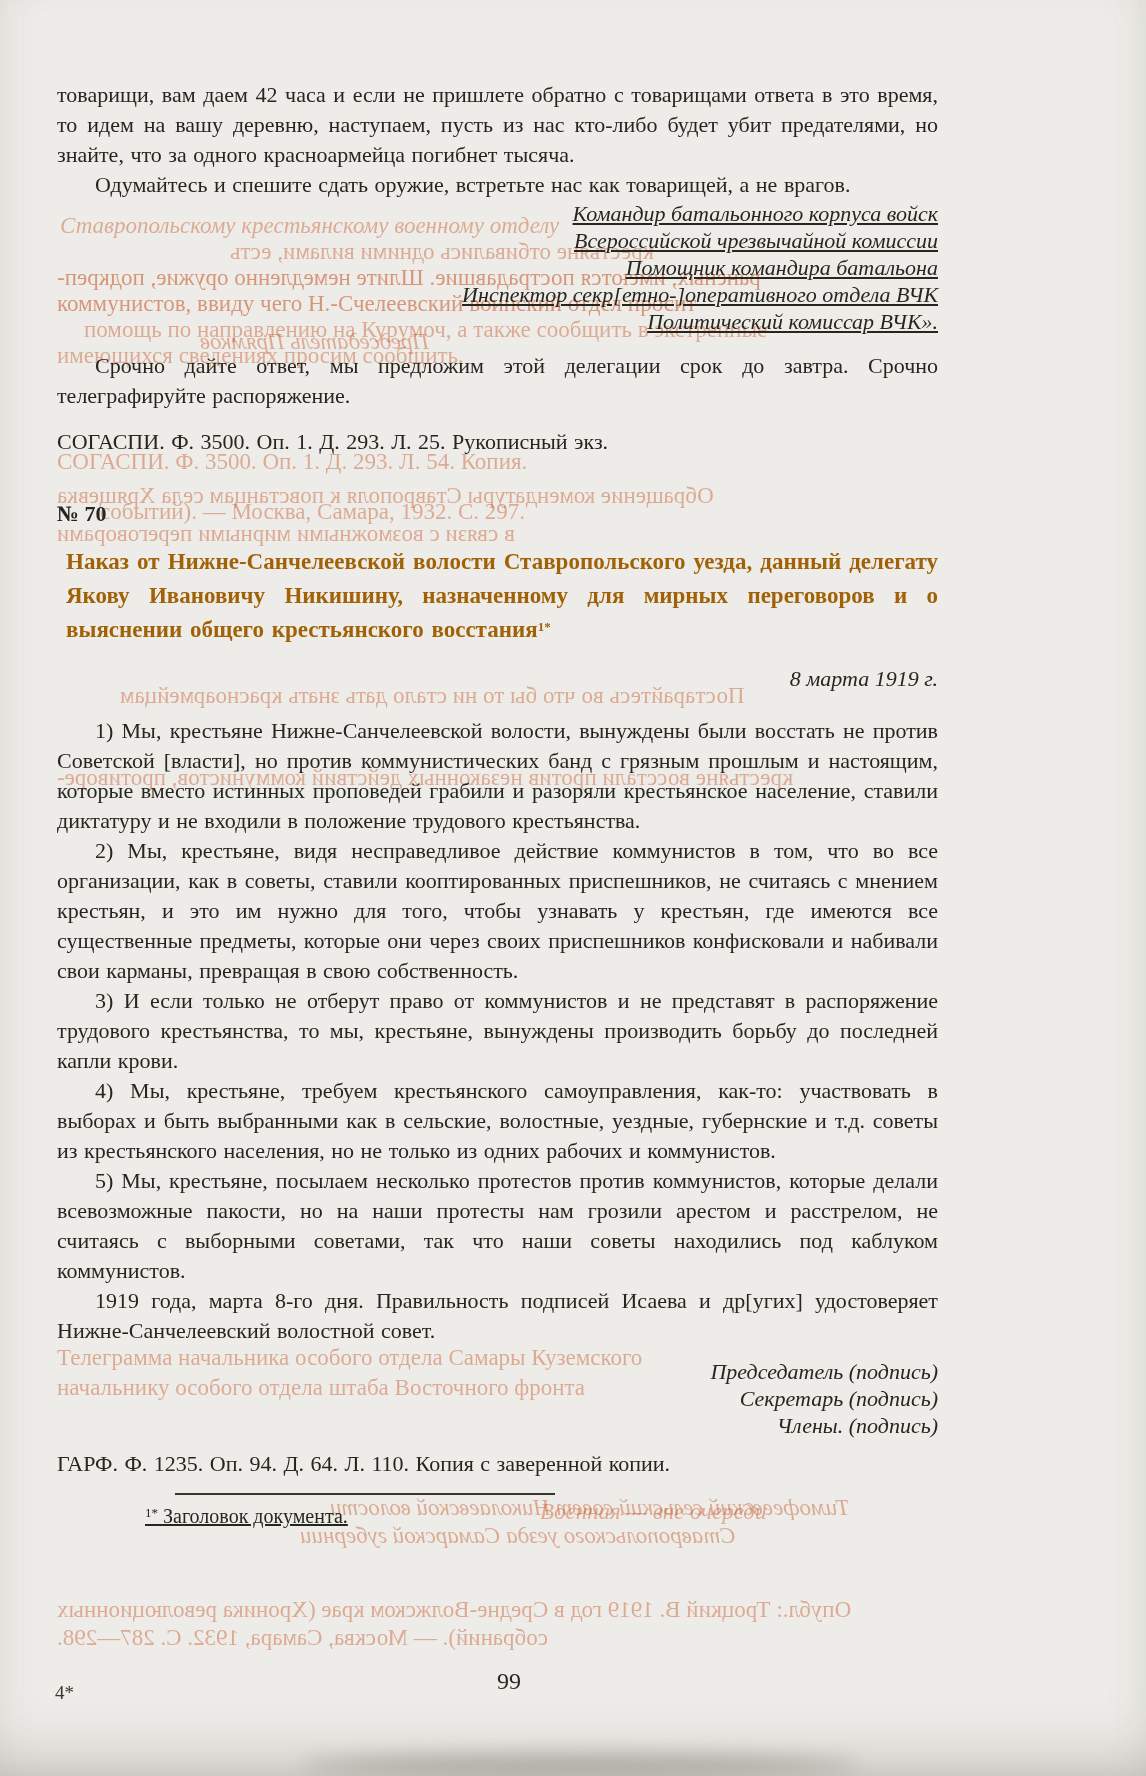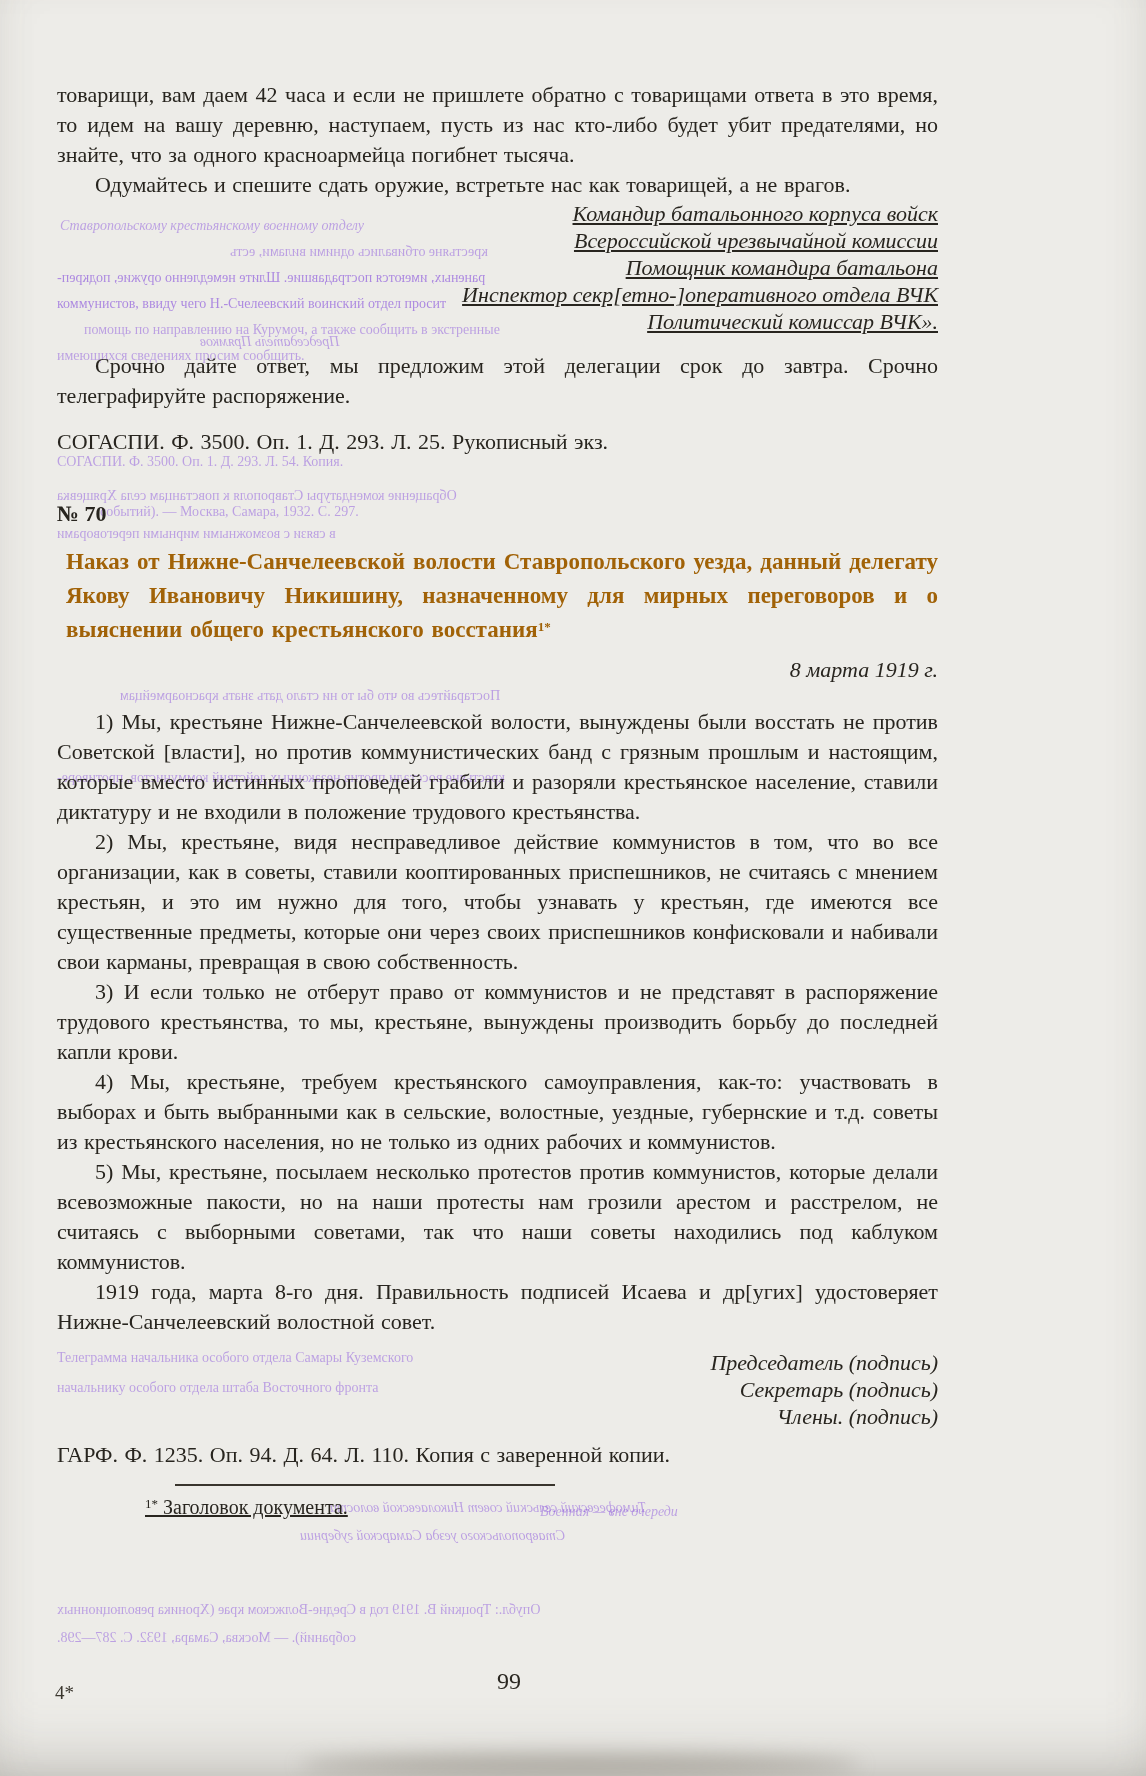--- a/index.html
+++ b/index.html
@@ -45,21 +45,21 @@
   .doc-title{
     margin:16px 0 0 9px;
     font-size:23px;font-weight:bold;line-height:34px;
     text-align:justify;word-spacing:2px;
     color:#a16207;
   }
   .doc-title sup,.footnote sup{
     font-size:13px;line-height:0;vertical-align:6px;
   }
   .date-line{
-    margin-top:8px;
+    margin-top:17px;
     text-align:right;font-style:italic;
     font-size:22px;line-height:30px;
   }
   .paras{margin-top:9px;}
   .closing-sigs{
     margin-top:12px;
     text-align:right;font-style:italic;
     font-size:22px;line-height:27px;
   }
   .arch2{margin-top:10px;}
@@ -76,22 +76,22 @@
   .page-number{
     position:absolute;left:0;top:1668px;width:1018px;
     text-align:center;font-size:24px;color:#2b2822;
   }
   .sig-mark{
     position:absolute;left:55px;top:1682px;
     font-size:19px;color:#3a362e;
   }
   .bleed{
     position:absolute;
-    font-size:14px;line-height:24px;
-    color:#6d28d9;opacity:.38;
+    font-size:23px;line-height:24px;
+    color:#c2410c;opacity:.38;
     white-space:nowrap;
     pointer-events:none;
   }
   .bleed.m{transform:scaleX(-1);}
   .bleed.i{font-style:italic;}
   .bleed.dk{opacity:.5;}
   .bottom-shadow{
     position:absolute;left:300px;bottom:0;width:560px;height:22px;
     background:#8d887d;
     filter:blur(10px);

